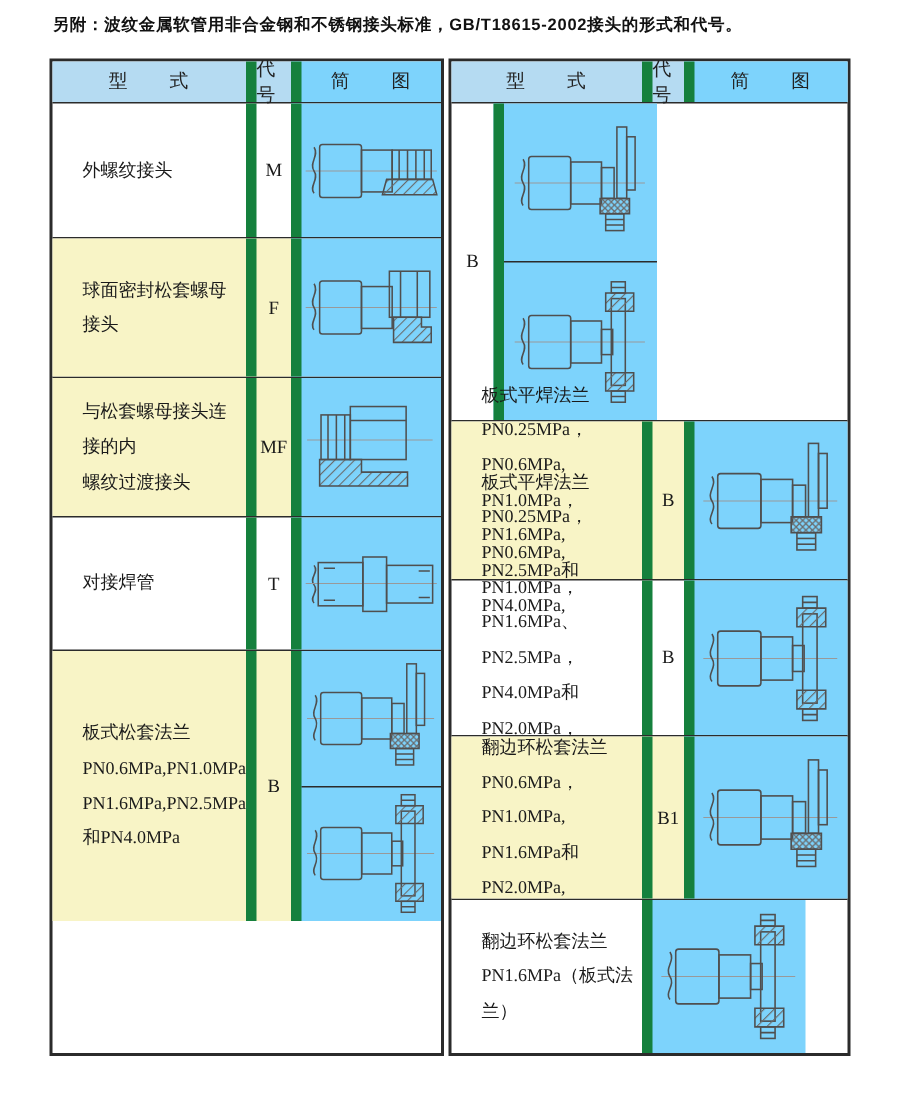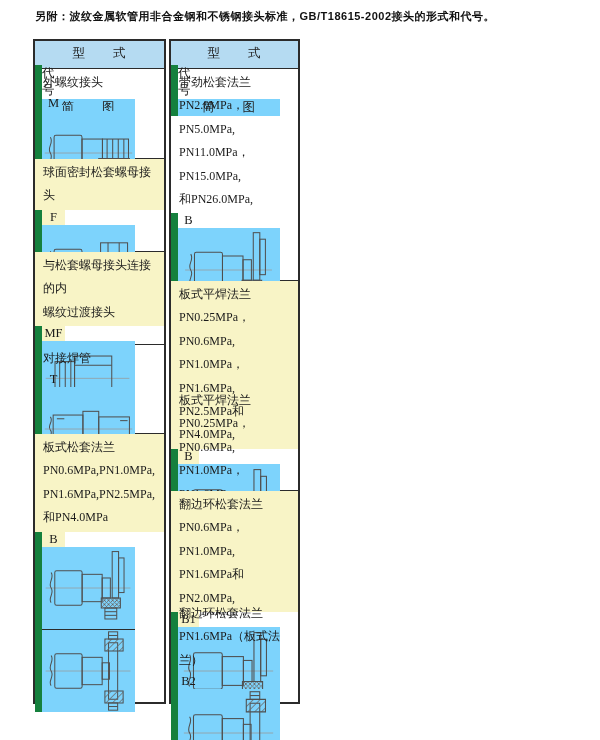--- a/index.html
+++ b/index.html
@@ -7,33 +7,33 @@
     width:600px;height:740px;background:#ffffff;position:relative;
     font-family:"Liberation Serif","DejaVu Serif",serif;color:#1a1a1a;
   }
   .title{
     position:absolute;left:35px;top:9px;width:560px;
     font-family:"Liberation Sans","DejaVu Sans",sans-serif;
     font-weight:bold;font-size:11px;letter-spacing:0.5px;color:#111;
   }
   .tables{position:absolute;left:33px;top:39px;display:flex;gap:3px;}
   .tbl{border:2px solid #2b2b2b;background:#fff;}
-  .row{display:flex;border-top:1px solid #2b2b2b;box-sizing:content-box;flex-direction:column;}
+  .row{display:flex;border-top:1px solid #2b2b2b;box-sizing:content-box;}
   .row.hd{border-top:none;background:#b5dbf2;}
   .c{box-sizing:border-box;display:flex;align-items:center;}
   .c + .c{border-left:7px solid #15803d;}
   
   .tbl-left .c-type{width:129px;}
   .tbl-left .c-code{width:30px;}
   .tbl-left .c-diag{width:100px;}
   
   .tbl-right .c-type{width:127px;}
   .tbl-right .c-code{width:28px;}
   .tbl-right .c-diag{width:109px;}
-  .c-type{padding:2px 4px 2px 8px;font-size:12px;line-height:1.95;white-space:pre-line;}
+  .c-type{padding:2px 4px 2px 20px;font-size:12px;line-height:1.95;white-space:pre-line;}
   .c-code{justify-content:center;font-size:12.5px;}
   .c-diag{justify-content:center;background:#7dd3fc;}
   .hd .c{justify-content:center;padding:0;font-size:12.5px;letter-spacing:1px;color:#222;}
   .hl .c-type,.hl .c-code{background:#f8f4c6;}
   .c-diag.split{flex-direction:column;padding:0;align-items:stretch;}
   .c-diag.split .sub{flex:1;display:flex;align-items:center;justify-content:center;}
   .c-diag.split .sub + .sub{border-top:1px solid #2b2b2b;}
   .defs-holder{position:absolute;width:0;height:0;overflow:hidden;}
 </style>
 </head>
@@ -207,24 +207,20 @@
   </div>
 
   <div class="tbl tbl-right">
     <div class="row hd" style="height:27px">
       <div class="c c-type">型　　式</div>
       <div class="c c-code">代号</div>
       <div class="c c-diag">简　　图</div>
     </div>
 
     <div class="row" style="height:211px">
-      <div class="c c-type">带劲松套法兰
-PN2.0MPa，PN5.0MPa,
-PN11.0MPa，PN15.0MPa,
-和PN26.0MPa,</div>
       <div class="c c-code">B</div>
       <div class="c c-diag split">
         <div class="sub">
           <svg viewBox="0 0 100 90" width="96" height="84">
               <use href="#sym-flange-a"></use>
             </svg>
         </div>
         <div class="sub">
           <svg viewBox="0 0 100 90" width="96" height="84">
               <use href="#sym-flange-b"></use>
@@ -269,21 +265,20 @@
       <div class="c c-diag">
         <svg viewBox="0 0 100 90" width="96" height="88">
             <use href="#sym-flange-a"></use>
           </svg>
       </div>
     </div>
 
     <div class="row" style="height:102px">
       <div class="c c-type">翻边环松套法兰
 PN1.6MPa（板式法兰）</div>
-      <div class="c c-code">B2</div>
       <div class="c c-diag">
         <svg viewBox="0 0 100 90" width="96" height="88">
             <use href="#sym-flange-b"></use>
           </svg>
       </div>
     </div>
   </div>
 
 </div>
 

